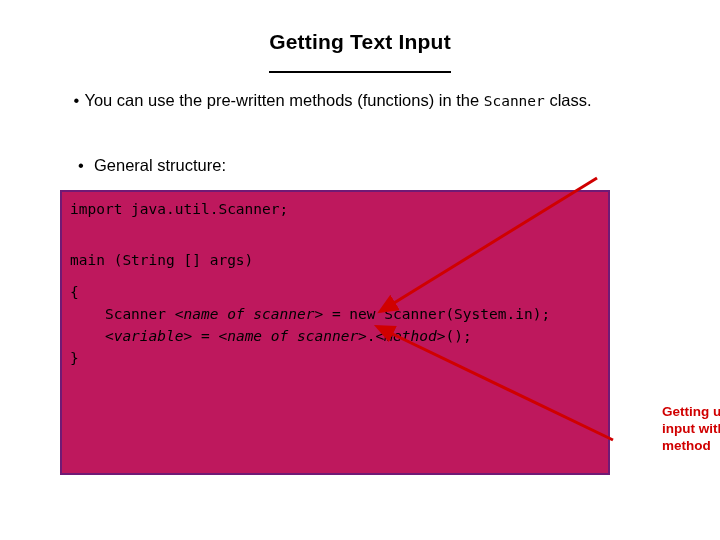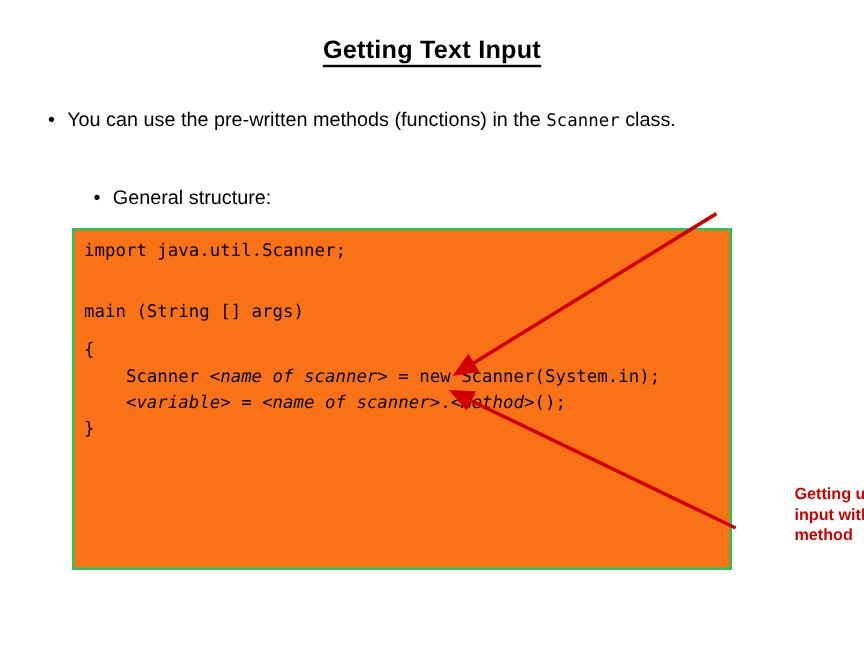--- a/index.html
+++ b/index.html
@@ -24,31 +24,32 @@
     top: 30px;
     left: 0;
     width: 720px;
     text-align: center;
     font-size: 21px;
     font-weight: bold;
     letter-spacing: 0.2px;
   }
   #title span {
     border-bottom: 2px solid #000;
-    padding-bottom: 1px;
+    padding-bottom: 18px;
   }
   .bullet {
     position: absolute;
     font-size: 16.5px;
     line-height: 1.32;
   }
   #bullet1 {
     top: 90px;
     left: 40px;
     width: 580px;
+    text-align: center;
   }
   #bullet2 {
     top: 155px;
     left: 40px;
     width: 420px;
     margin-left: 38px;
   }
   .bdot {
     display: inline-block;
     width: 16px;
@@ -56,23 +57,23 @@
   .mono {
     font-family: "DejaVu Sans Mono", "Liberation Mono", monospace;
     font-size: 14.5px;
   }
   #codebox {
     position: absolute;
     left: 60px;
     top: 190px;
     width: 550px;
     height: 285px;
-    border: 2px solid #22c55e;
+    border: 2px solid #701a75;
     box-sizing: border-box;
-    background: #f97316;
+    background: #be185d;
   }
   .code {
     position: absolute;
     font-family: "DejaVu Sans Mono", "Liberation Mono", monospace;
     font-size: 14.5px;
     white-space: pre;
     color: #000000;
   }
   #code-import { left: 8px; top: 9px; }
   #code-main   { left: 8px; top: 60px; }

